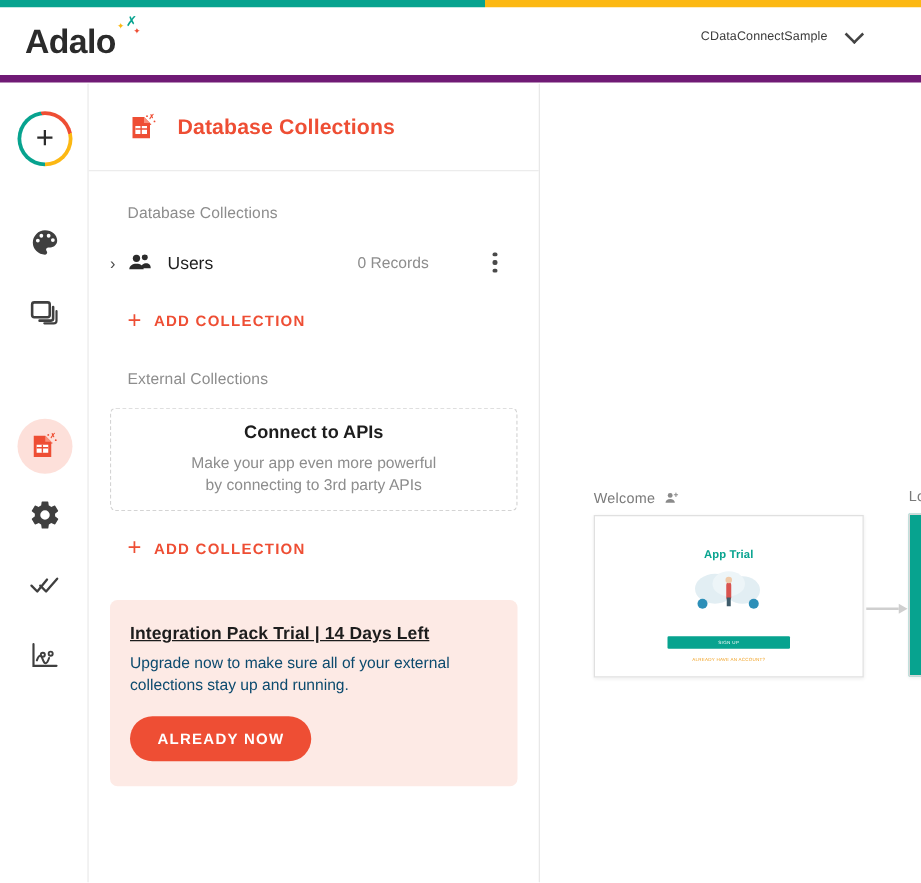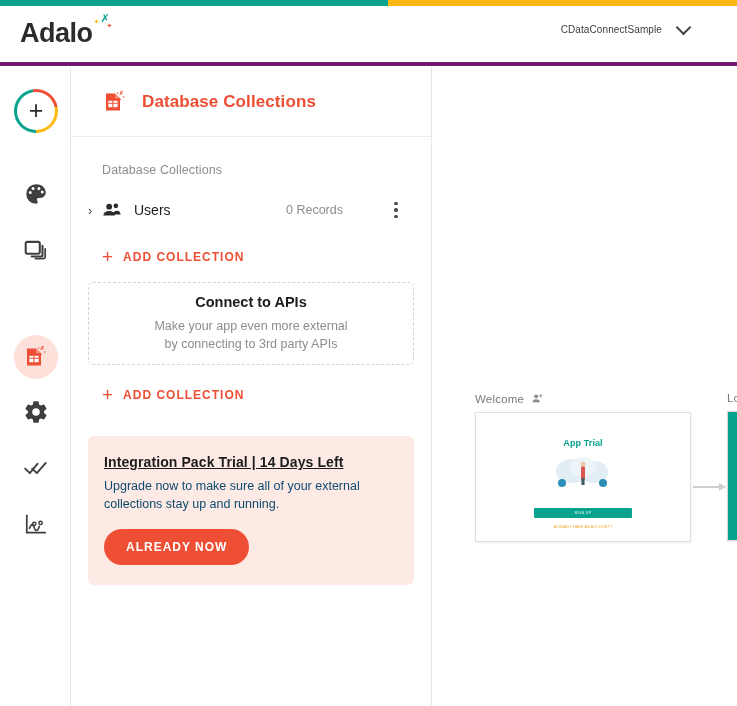--- a/index.html
+++ b/index.html
@@ -12,21 +12,21 @@
   #app { position: relative; width: 737px; height: 706px; background:#fff; }
 
   
   .accent-strip { position:absolute; top:0; left:0; width:737px; height:6px; display:flex; }
   .accent-teal { width:52.7%; height:100%; background:#07a38f; }
   .accent-yellow { flex:1; height:100%; background:#fcb813; }
 
   
   .header {
     position:absolute; top:6px; left:0; width:737px; height:60px;
-    background:#fff; border-bottom:4px solid #701a75;
+    background:#fff; border-bottom:6px solid #701a75;
     display:flex; align-items:center;
   }
   .logo-wrap { position:absolute; left:20px; top:14px; display:flex; align-items:flex-start; }
   .logo-text {
     font-size:27px; font-weight:700; letter-spacing:-0.5px;
     color:#2b2b2b; line-height:1;
   }
   .logo-sparkles { position:relative; width:18px; height:20px; margin-left:1px; }
   .sp { position:absolute; font-size:9px; line-height:1; font-weight:700; }
   .sp1 { left:0px; top:-2px; color:#fcb813; font-size:7px; }
@@ -301,25 +301,26 @@
           <i></i>
           <i></i>
         </span>
     </div>
 
     <div class="add-row">
       <span class="add-plus">+</span>
       <span class="add-label">ADD COLLECTION</span>
     </div>
 
+    <div class="section-label" style="padding-top:30px">External Collections</div>
 
     <div class="api-card">
       <div class="api-title">Connect to APIs</div>
       <div class="api-sub">
-        <span>Make your app even more external</span><br>
+        <span>Make your app even more powerful</span><br>
         <span>by connecting to 3rd party APIs</span>
       </div>
     </div>
 
     <div class="add-row">
       <span class="add-plus">+</span>
       <span class="add-label">ADD COLLECTION</span>
     </div>
 
     <div class="promo">

